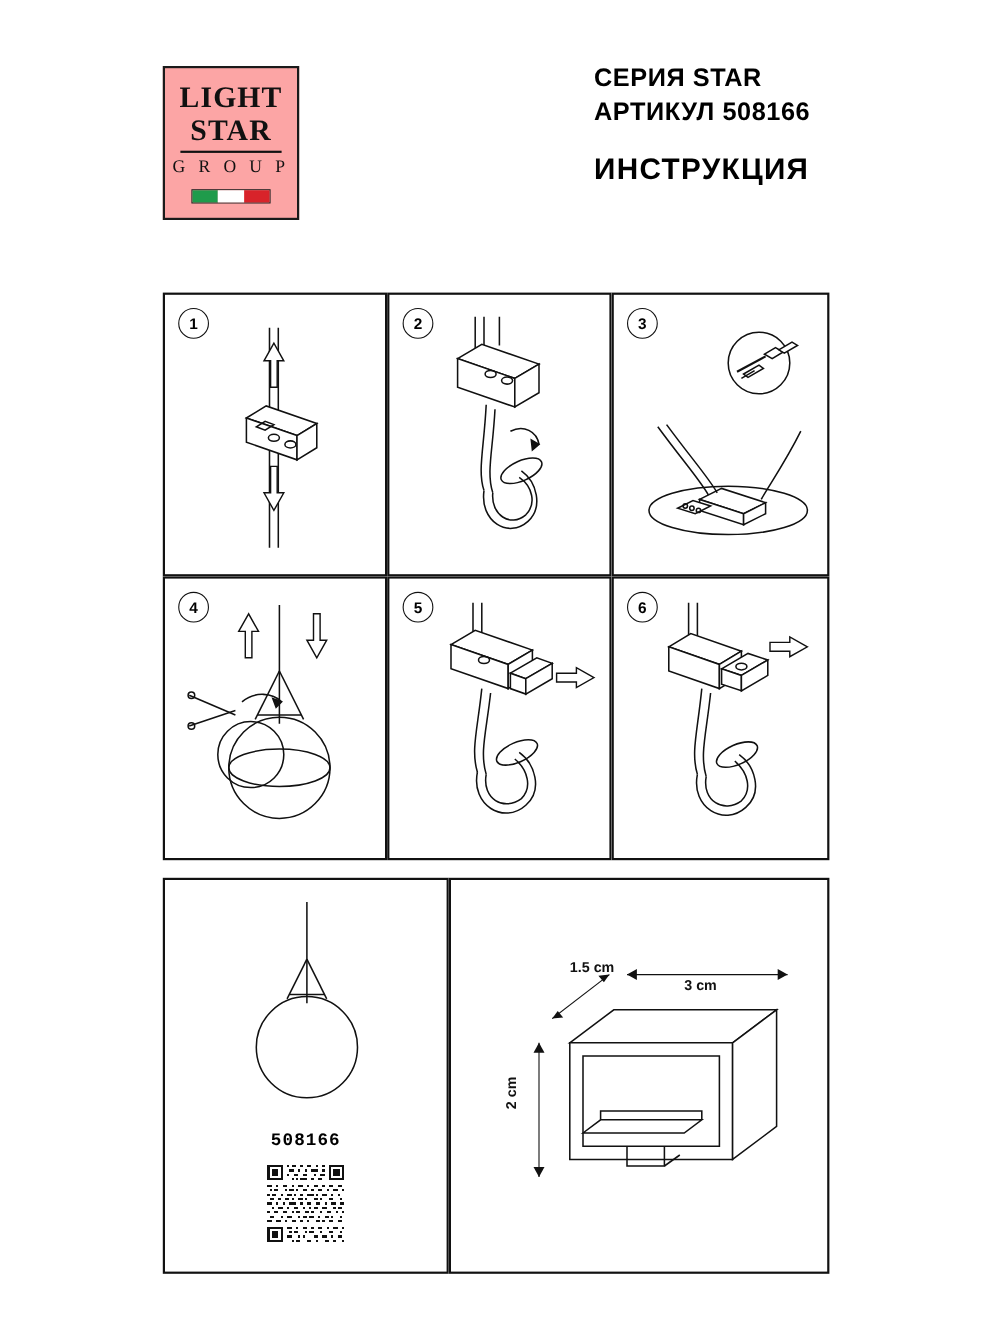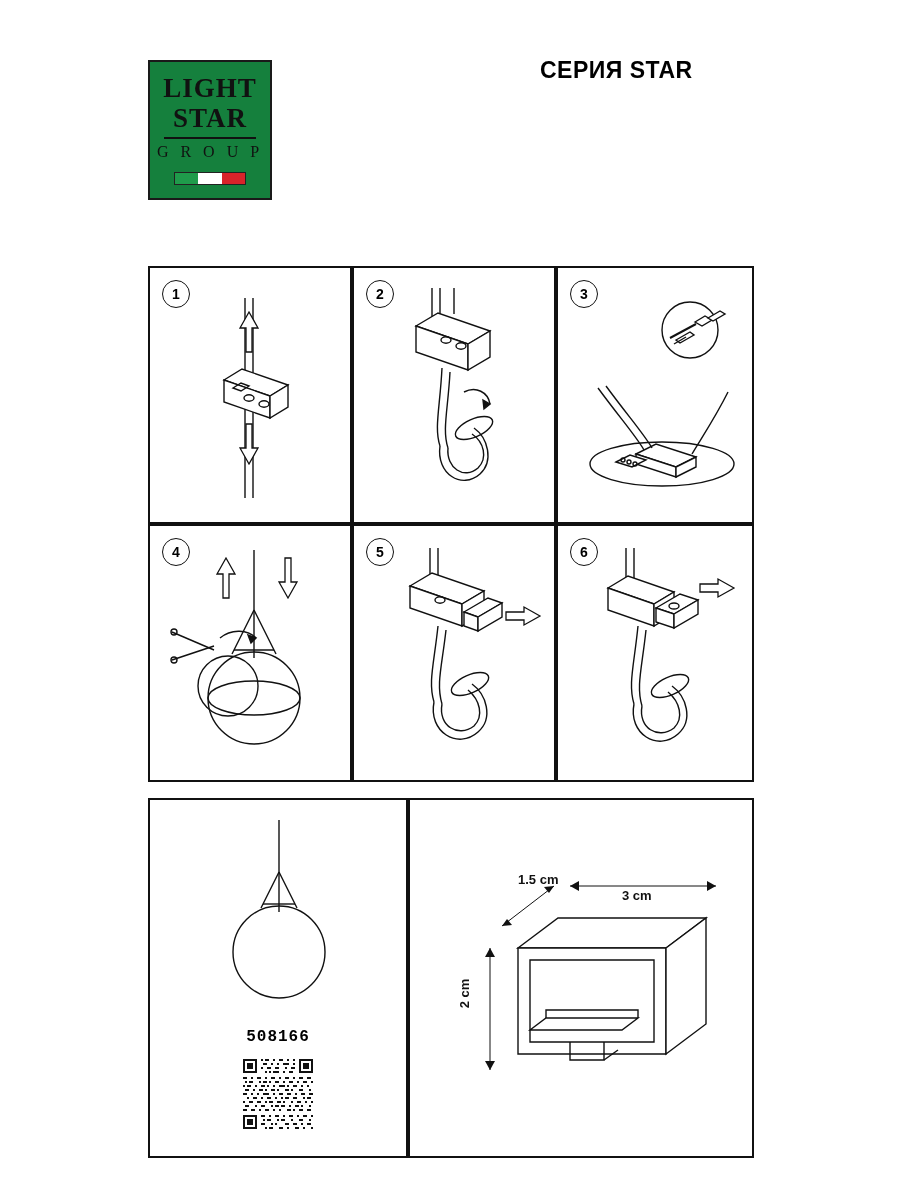--- a/index.html
+++ b/index.html
@@ -25,21 +25,21 @@
     height: 250px;
   }
   .logo-box {
     position: absolute;
     left: 148px;
     top: 60px;
     width: 124px;
     height: 140px;
     border: 2px solid #1a1a1a;
     box-sizing: border-box;
-    background: #15803d;
+    background: #fca5a5;
     display: flex;
     flex-direction: column;
     align-items: center;
     justify-content: flex-start;
     padding-top: 13px;
   }
   .logo-light {
     font-family: "Liberation Serif", serif;
     font-size: 27px;
     font-weight: bold;
@@ -189,21 +189,23 @@
     <div class="logo-group">G R O U P</div>
     <div class="logo-flag">
       <i style="background:#1f9b4b"></i>
         <i style="background:#ffffff"></i>
         <i style="background:#d8232a"></i>
     </div>
   </div>
 
   <div class="header-text">
     <div class="series-line">СЕРИЯ STAR</div>
+    <div class="article-line">АРТИКУЛ 508166</div>
     <div class="title-block">
+      <div class="title-line">ИНСТРУКЦИЯ</div>
     </div>
   </div>
 </div>
 
 <div class="sheet">
 
   <div class="cell" style="left:148px; top:266px; width:204px; height:258px;">
     <div class="step-badge">1</div>
     <div class="art">
       <svg width="204" height="258" viewBox="0 0 204 258">

